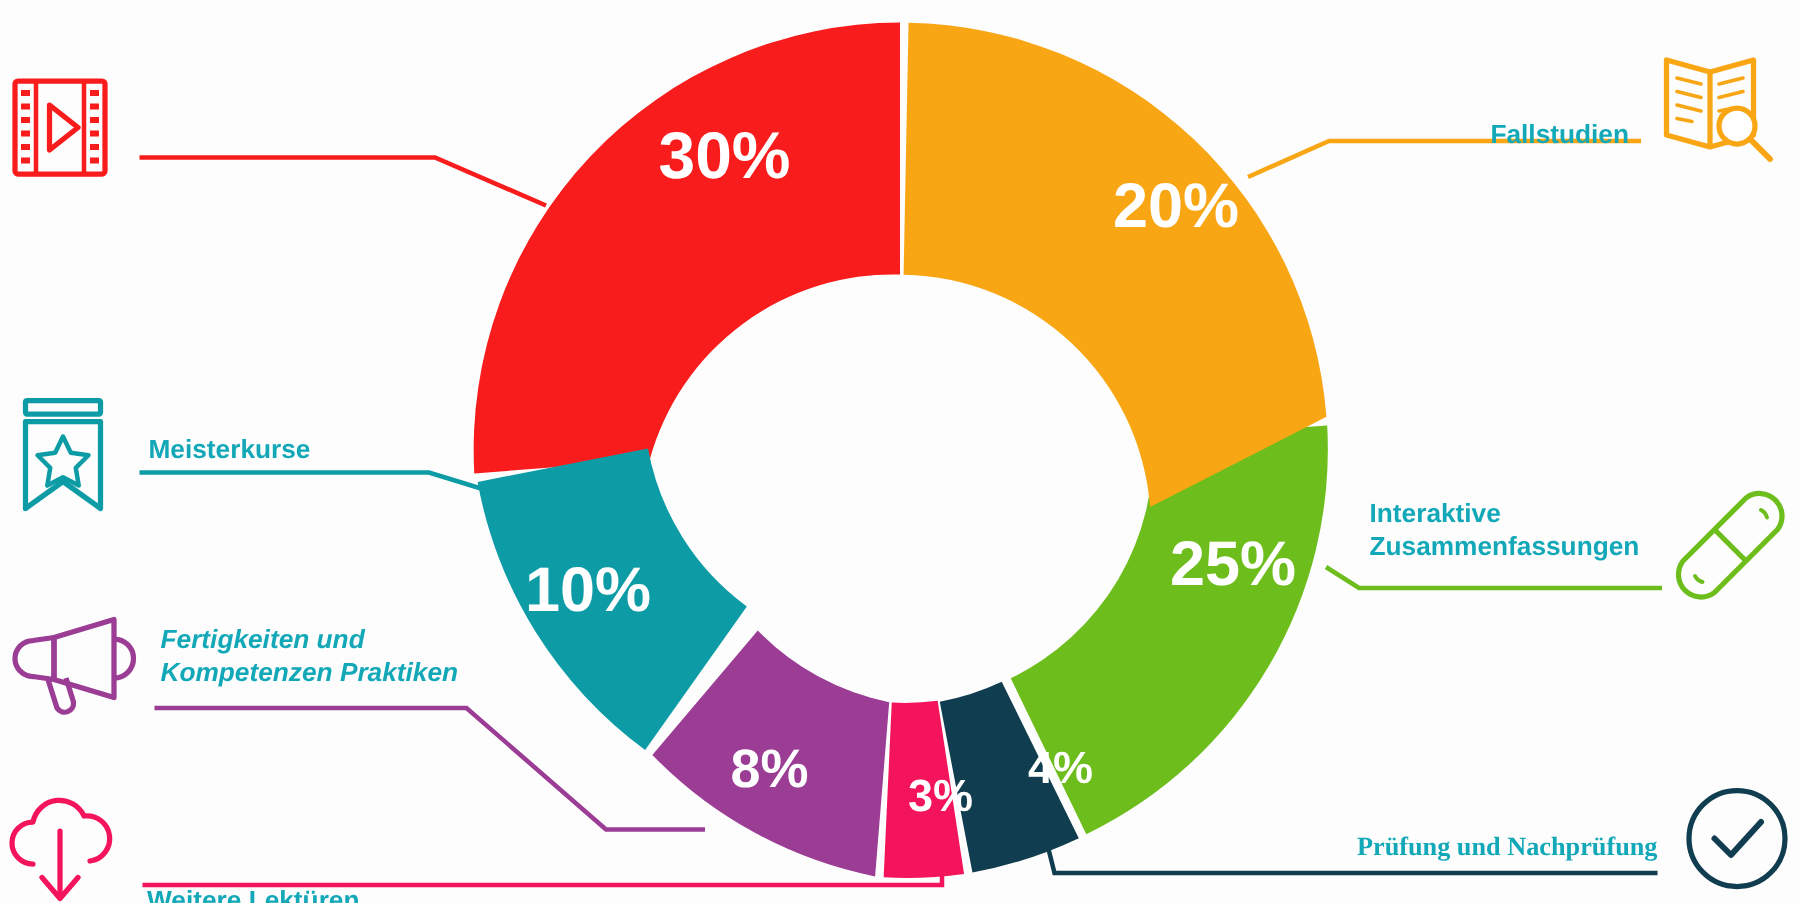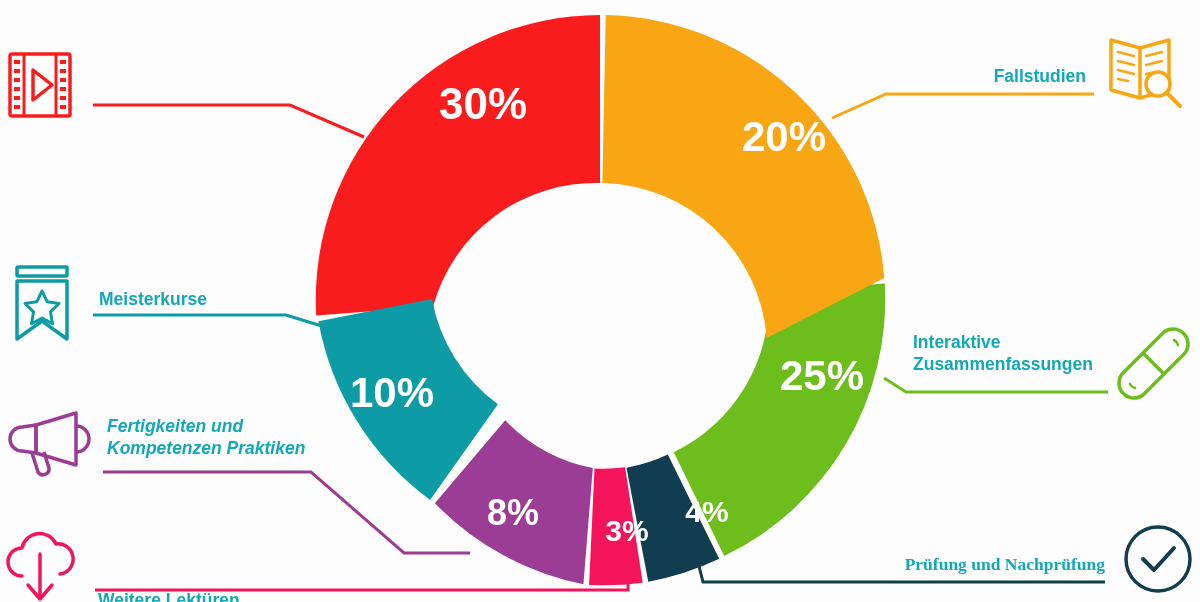--- a/index.html
+++ b/index.html
@@ -187,20 +187,20 @@
   </svg>
 
 
   <div class="callout" style="left:99px; top:288px;text-align:right;">Meisterkurse</div>
 
   <div class="callout" style="left:107px; top:415px;font-style:italic;">Fertigkeiten und
 Kompetenzen Praktiken</div>
 
   <div class="callout" style="left:98px; top:561px;margin-top:28px;">Weitere Lektüren</div>
 
-  <div class="callout right" style="right:114px; top:65px;padding-left:12px;">Fallstudien</div>
+  <div class="callout right" style="right:114px; top:78px;padding-left:12px;">Fallstudien</div>
 
   <div class="callout" style="left:913px; top:331px;">Interaktive
 Zusammenfassungen</div>
 
   <div class="callout right" style="right:95px; top:553px;font-family:Liberation Serif, serif;">Prüfung und Nachprüfung</div>
 
 </div>
 
 </body></html>

